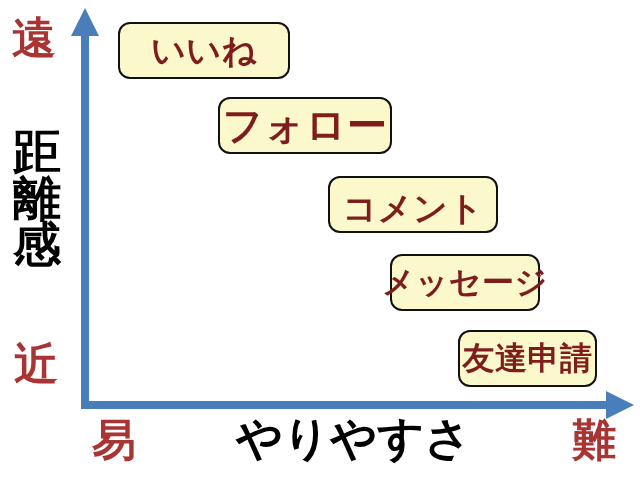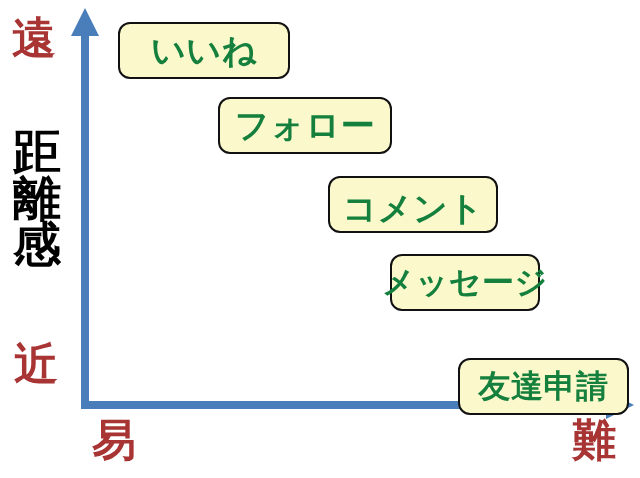--- a/index.html
+++ b/index.html
@@ -33,21 +33,21 @@
     background: #fbf8cc;
     border: 2px solid #111111;
     border-radius: 12px;
     display: flex;
     align-items: center;
     justify-content: center;
   }
   .node-label {
     font-family: Liberation Mono, monospace;
     font-weight: 700;
-    color: #15803d;
+    color: #7f1d1d;
     white-space: nowrap;
     letter-spacing: 0.5px;
   }
 
   
   .axis-end {
     position: absolute;
     font-family: "DejaVu Sans", "Liberation Sans", sans-serif;
     font-weight: 700;
     color: #a83434;
@@ -110,32 +110,33 @@
   <div class="axis-title" id="y-axis-title">
     <span>距</span>
     <span>離</span>
     <span>感</span>
   </div>
 
   <div class="axis-end" id="x-end-easy">易</div>
 
   <div class="axis-end" id="x-end-hard">難</div>
 
+  <div class="axis-title" id="x-axis-title">やりやすさ</div>
 
   <div id="nodes-layer">
       <div class="node-box" style="left: 118px; top: 22px; width: 172px; height: 57px; background: rgb(251, 248, 204); border-color: rgb(17, 17, 17);">
         <span class="node-label" style="font-size: 34px;">いいね</span>
       </div>
       <div class="node-box" style="left: 218px; top: 97px; width: 174px; height: 57px; background: rgb(251, 248, 204); border-color: rgb(17, 17, 17);">
-        <span class="node-label" style="font-size: 34px; text-align: center;">フォロー</span>
+        <span class="node-label" style="font-size: 40px; text-align: center;">フォロー</span>
       </div>
       <div class="node-box" style="left: 328px; top: 176px; width: 170px; height: 57px; background: rgb(251, 248, 204); border-color: rgb(17, 17, 17);">
         <span class="node-label" style="font-size: 34px; margin-top: 8px;">コメント</span>
       </div>
       <div class="node-box" style="left: 390px; top: 254px; width: 150px; height: 57px; background: rgb(251, 248, 204); border-color: rgb(17, 17, 17);">
         <span class="node-label" style="font-size: 32px;">メッセージ</span>
       </div>
-      <div class="node-box" style="left: 458px; top: 330px; width: 171px; height: 57px; background: rgb(251, 248, 204); border-color: rgb(17, 17, 17); margin-top: 28px;">
+      <div class="node-box" style="left: 458px; top: 330px; width: 139px; height: 57px; background: rgb(251, 248, 204); border-color: rgb(17, 17, 17);">
         <span class="node-label" style="font-size: 32px;">友達申請</span>
       </div>
     </div>
 
 </div>
 
 </body></html>

